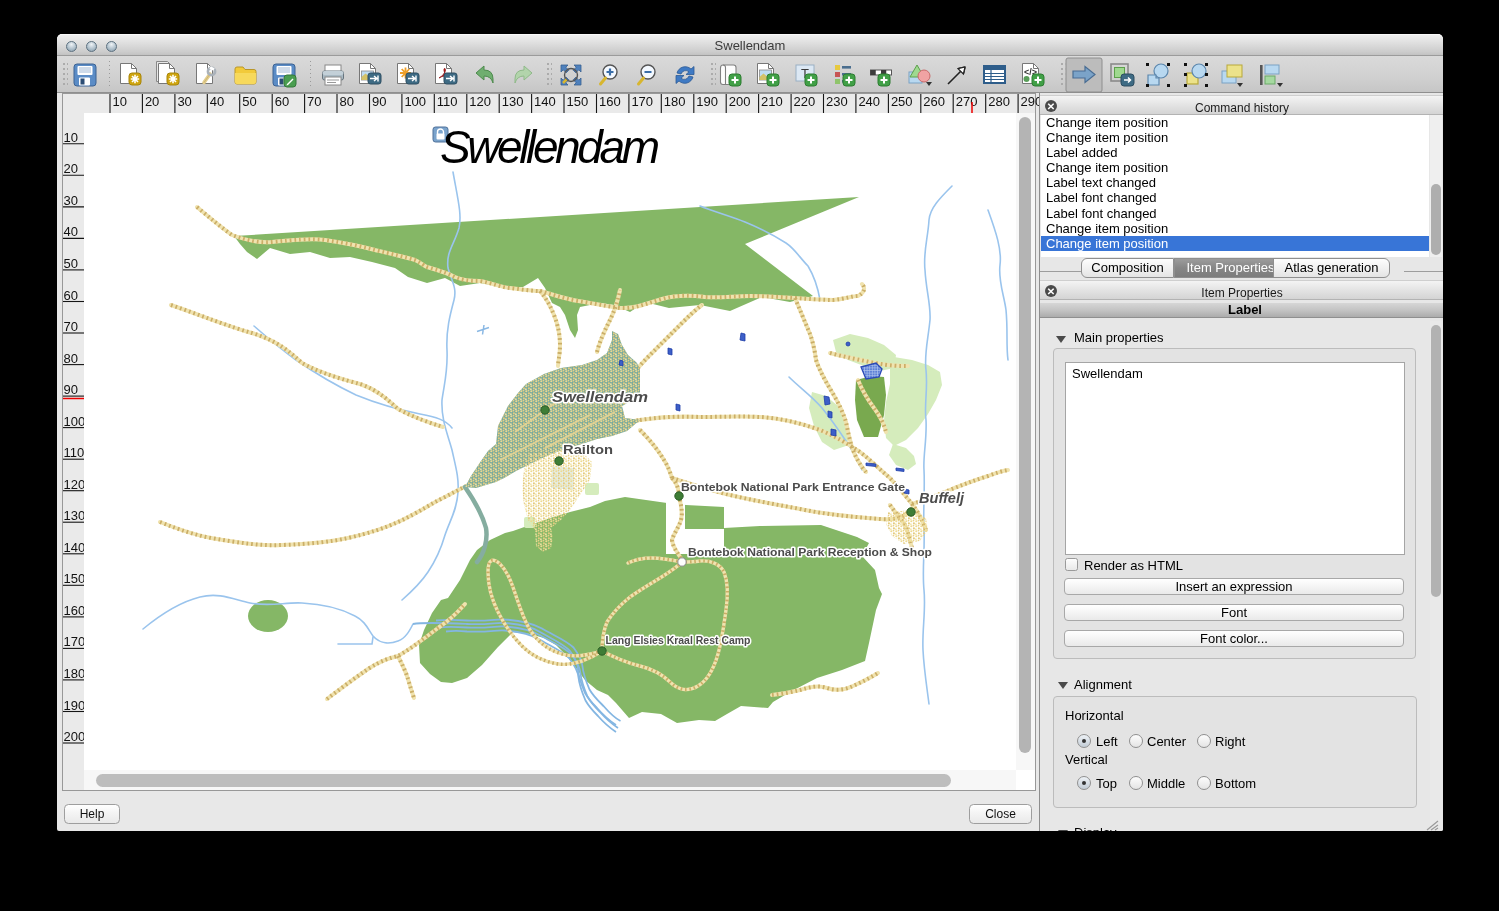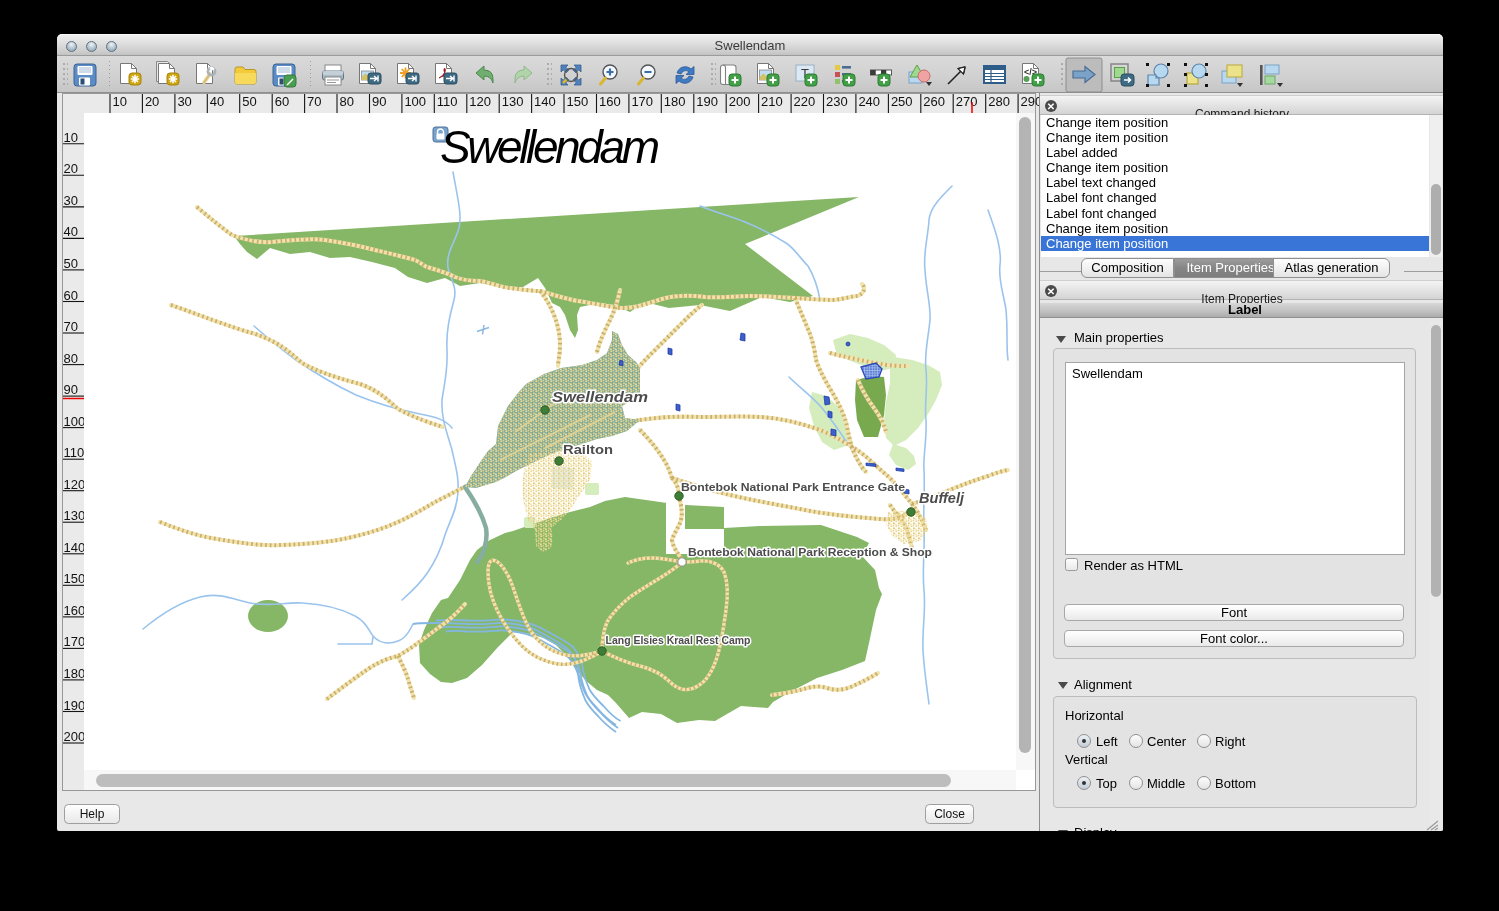--- a/index.html
+++ b/index.html
@@ -17,26 +17,26 @@
   #leftruler{left:6px;top:79px;width:21px;height:657px;background:#eaeaea;}
   #viewport{left:27px;top:79px;width:932px;height:657px;background:#fff;overflow:hidden;}
   #vsb{left:959px;top:79px;width:19px;height:657px;background:#f7f7f7;}
   #vsb .thumb{left:3px;top:4px;width:12px;height:636px;background:#b4b4b4;border-radius:6px;}
   #hsb{left:27px;top:736px;width:932px;height:20px;background:#f7f7f7;}
   #hsb .thumb{left:12px;top:3.5px;width:855px;height:13px;background:#bdbdbd;border-radius:6.5px;}
   #sbcorner{left:959px;top:736px;width:19px;height:20px;background:#fff;}
   
   .btn{height:20px;background:linear-gradient(#ffffff,#f4f4f4 45%,#e9e9e9);border:1px solid #9e9e9e;border-radius:4.5px;box-sizing:border-box;font-size:12px;color:#111;text-align:center;line-height:18px;}
   #helpbtn{left:7px;top:770px;width:56px;}
-  #closebtn{left:868px;top:770px;width:49px;}
+  #closebtn{left:912px;top:770px;width:63px;}
   
   #splitline{left:982px;top:59px;width:1px;height:738px;background:#8d8d8d;}
   #dock{left:983px;top:59px;width:404px;height:738px;background:#e7e7e7;overflow:hidden;}
   .phdr{left:0;width:404px;height:20px;background:linear-gradient(#f4f4f4,#e2e2e2 55%,#d4d4d4);border-top:1px solid #cfcfcf;border-bottom:1px solid #b3b3b3;box-sizing:border-box;}
-  .phdr .ttl{width:100%;text-align:center;font-size:12px;color:#1a1a1a;margin-top:11px;}
+  .phdr .ttl{width:100%;text-align:center;font-size:12px;color:#1a1a1a;margin-top:5px;}
   .closeic{left:5px;top:3.5px;width:12px;height:12px;border-radius:50%;background:#4a4a4a;color:#fff;font-size:10px;line-height:13px;text-align:center;font-weight:bold;}
   #chlist{left:1px;top:22px;width:388px;height:142px;background:#fff;font-size:13px;color:#000;overflow:hidden;}
   .chrow{height:15.1px;line-height:15.1px;padding-left:5px;white-space:nowrap;}
   .chsel{background:#3875d7;color:#fff;}
   #chsb{left:390px;top:22px;width:12px;height:142px;background:#efefef;}
   #chsb .thumb{left:1px;top:69px;width:10px;height:71px;background:#aeaeae;border-radius:5px;}
   
   .tabline{top:178px;height:1px;background:#9d9d9d;}
   .tab{top:165px;height:20px;border:1px solid #8f8f8f;box-sizing:border-box;background:linear-gradient(#fdfdfd,#f1f1f1 50%,#e4e4e4);font-size:13px;color:#000;text-align:center;line-height:18px;}
   .tabsel{background:linear-gradient(#9c9c9c,#868686 50%,#7d7d7d);color:#fff;}
@@ -619,20 +619,21 @@
         <div class="ttl">Item Properties</div>
       </div>
     <div id="lblbar" class="abs">Label</div>
 
     <div class="tri abs" style="left:16px;top:243px"></div>
     <div class="seclbl abs" style="left:34px;top:237px">Main properties</div>
     <div class="gbox abs" style="left:13px;top:255px;width:363px;height:311px"></div>
     <div id="txtarea" class="abs">Swellendam</div>
     <div class="cb abs" style="left:25px;top:465px"></div>
     <div class="seclbl abs" style="left:44px;top:465px">Render as HTML</div>
+    <div class="pbtn abs" style="top:485px">Insert an expression</div>
     <div class="pbtn abs" style="top:511px">Font</div>
     <div class="pbtn abs" style="top:537px">Font color...</div>
     <div class="tri abs" style="left:18px;top:589px"></div>
     <div class="seclbl abs" style="left:34px;top:584px">Alignment</div>
     <div class="gbox abs" style="left:13px;top:603px;width:364px;height:112px"></div>
     <div class="seclbl abs" style="left:25px;top:615px">Horizontal</div>
     <div class="radio radsel abs" style="left:37px;top:641px">
         <div class="raddot"></div>
       </div>
     <div class="rlbl seclbl abs" style="left:56px;top:641px">Left</div>

